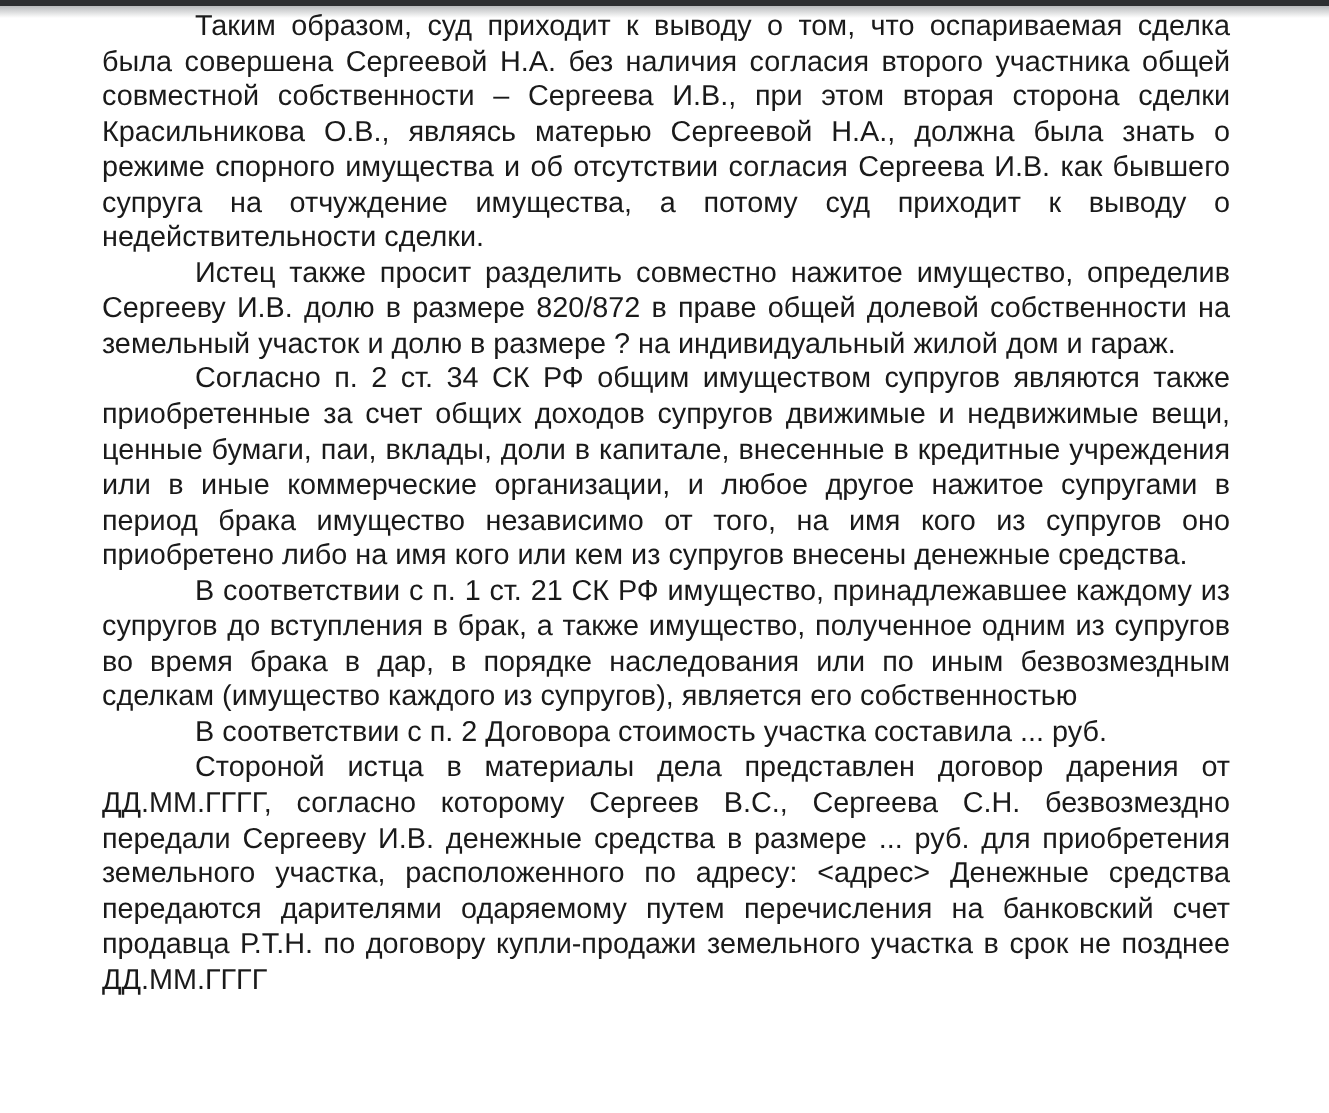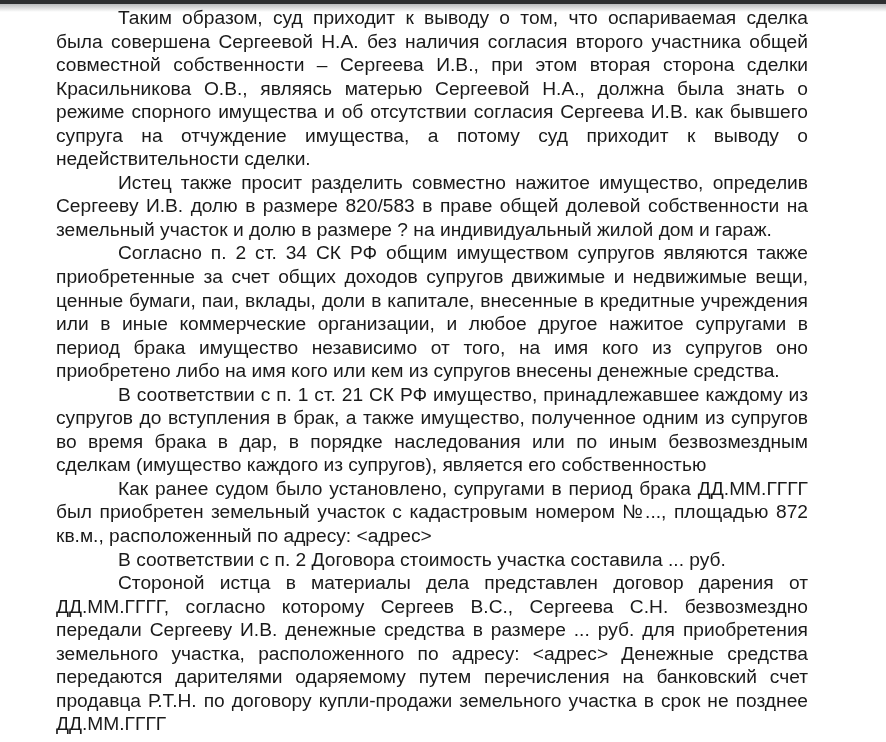--- a/index.html
+++ b/index.html
@@ -9,35 +9,34 @@
   }
   .topbar {
     position: absolute; left: 0; top: 0; width: 886px; height: 4px;
     background: #2d2f31;
   }
   .topshadow {
     position: absolute; left: 0; top: 4px; width: 886px; height: 8px;
     background: linear-gradient(#b9bbbd, rgba(255,255,255,0));
   }
   .doc {
-    position: absolute; left: 56px; top: 6px; width: 752px;
+    position: absolute; left: 68px; top: 6px; width: 752px;
     font-family: "Liberation Sans", sans-serif;
     font-size: 19.2px; line-height: 23.55px; color: #1a1a1a;
   }
   .para {
     margin: 0; text-align: justify; text-indent: 62px;
   }
 </style>
 </head>
 <body>
 
 <div class="topbar"></div>
 <div class="topshadow"></div>
 
 <div class="doc">
   <p class="para">Таким образом, суд приходит к выводу о том, что оспариваемая сделка была совершена Сергеевой Н.А. без наличия согласия второго участника общей совместной собственности – Сергеева И.В., при этом вторая сторона сделки Красильникова О.В., являясь матерью Сергеевой Н.А., должна была знать о режиме спорного имущества и об отсутствии согласия Сергеева И.В. как бывшего супруга на отчуждение имущества, а потому суд приходит к выводу о недействительности сделки.</p>
-  <p class="para">Истец также просит разделить совместно нажитое имущество, определив Сергееву И.В. долю в размере 820/583 в праве общей долевой собственности на земельный участок и долю в размере ? на индивидуальный жилой дом и гараж.</p>
+  <p class="para">Истец также просит разделить совместно нажитое имущество, определив Сергееву И.В. долю в размере 820/872 в праве общей долевой собственности на земельный участок и долю в размере ? на индивидуальный жилой дом и гараж.</p>
   <p class="para">Согласно п. 2 ст. 34 СК РФ общим имуществом супругов являются также приобретенные за счет общих доходов супругов движимые и недвижимые вещи, ценные бумаги, паи, вклады, доли в капитале, внесенные в кредитные учреждения или в иные коммерческие организации, и любое другое нажитое супругами в период брака имущество независимо от того, на имя кого из супругов оно приобретено либо на имя кого или кем из супругов внесены денежные средства.</p>
   <p class="para">В соответствии с п. 1 ст. 21 СК РФ имущество, принадлежавшее каждому из супругов до вступления в брак, а также имущество, полученное одним из супругов во время брака в дар, в порядке наследования или по иным безвозмездным сделкам (имущество каждого из супругов), является его собственностью</p>
-  <p class="para">Как ранее судом было установлено, супругами в период брака ДД.ММ.ГГГГ был приобретен земельный участок с кадастровым номером №..., площадью 872 кв.м., расположенный по адресу: &lt;адрес&gt;</p>
   <p class="para">В соответствии с п. 2 Договора стоимость участка составила ... руб.</p>
   <p class="para">Стороной истца в материалы дела представлен договор дарения от ДД.ММ.ГГГГ, согласно которому Сергеев В.С., Сергеева С.Н. безвозмездно передали Сергееву И.В. денежные средства в размере ... руб. для приобретения земельного участка, расположенного по адресу: &lt;адрес&gt; Денежные средства передаются дарителями одаряемому путем перечисления на банковский счет продавца Р.Т.Н. по договору купли-продажи земельного участка в срок не позднее ДД.ММ.ГГГГ</p>
 </div>
 
 </body></html>

